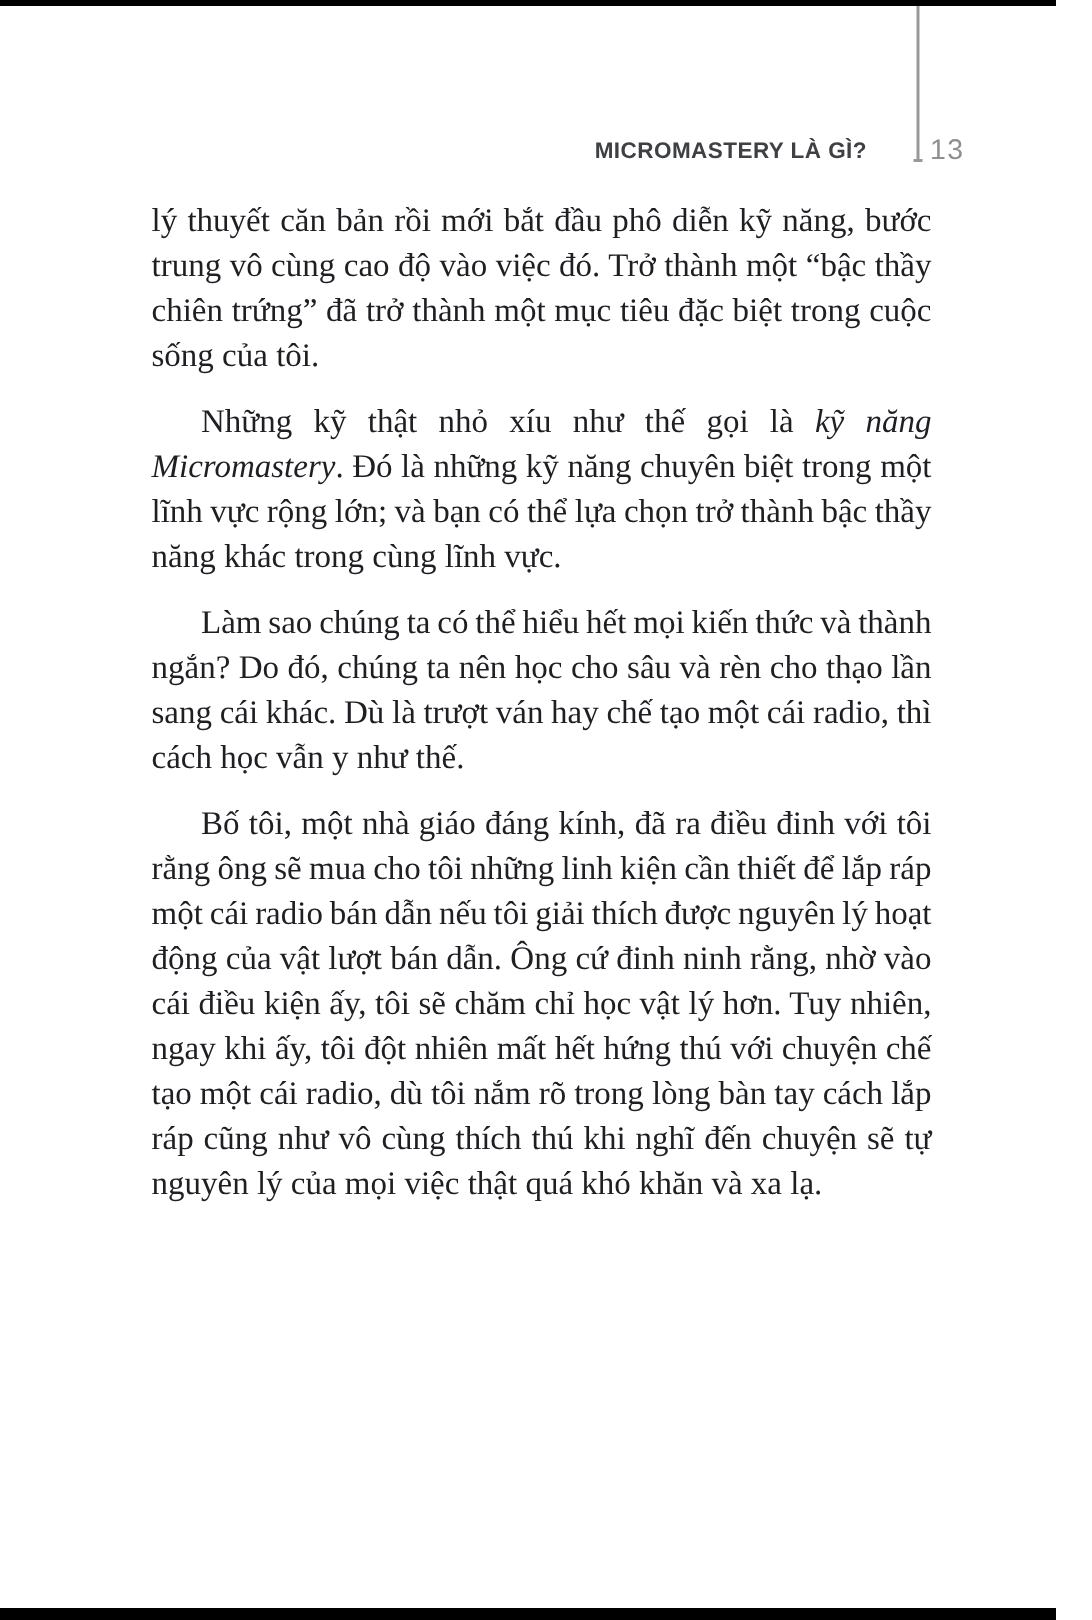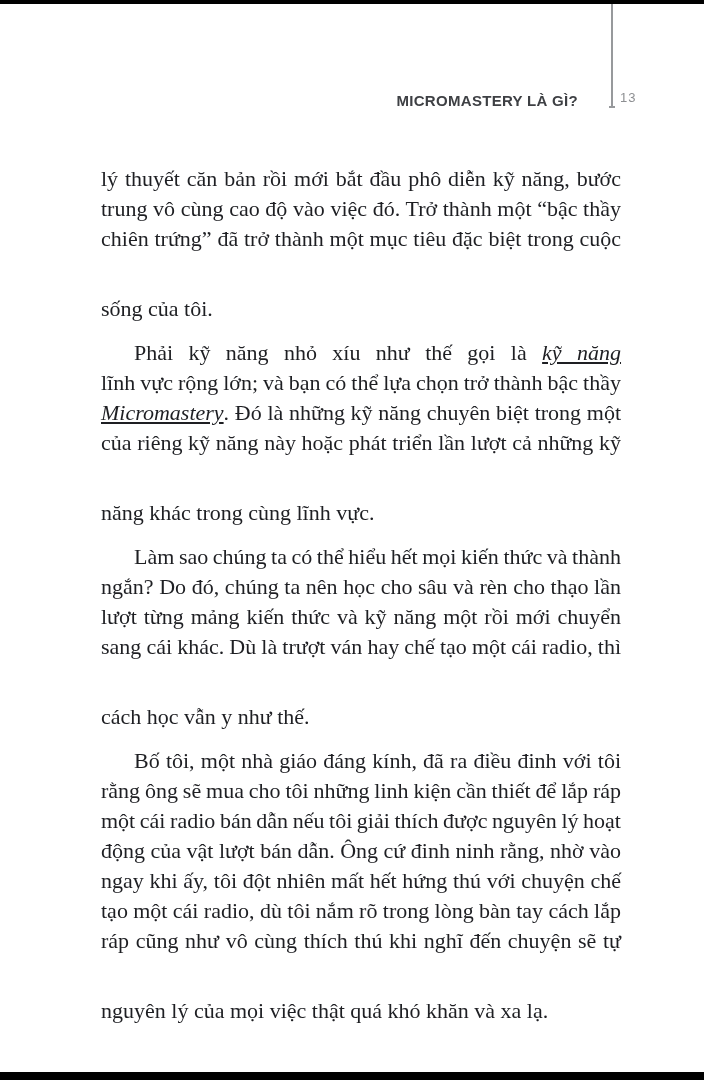--- a/index.html
+++ b/index.html
@@ -21,36 +21,36 @@
     position:absolute;top:93px;right:126px;
     font-family:"Liberation Sans","DejaVu Sans",sans-serif;
     font-size:15px;font-weight:600;letter-spacing:.3px;line-height:1;
     color:var(--header-text);white-space:nowrap;
   }
   .divider{position:absolute;left:611px;top:4px;width:2px;height:104px;background:var(--divider);}
   .divider::after{content:"";position:absolute;left:-2px;bottom:0;width:6px;height:2px;background:var(--divider);}
   .page-number{
     position:absolute;left:620px;top:91px;
     font-family:"Liberation Sans","DejaVu Sans",sans-serif;
-    font-size:13px;font-weight:400;letter-spacing:1px;line-height:1;
+    font-size:19px;font-weight:400;letter-spacing:1px;line-height:1;
     color:var(--page-number);
   }
   .body-text{
-    position:absolute;left:101px;top:164px;width:520px;
+    position:absolute;left:101px;top:132px;width:520px;
     font-size:22px;color:var(--body-text);
   }
   .paragraph{margin-bottom:14px;}
   .line{
     height:30px;line-height:30px;
     text-align:justify;text-align-last:justify;
     word-spacing:-2px;
   }
-  .line.para-last{text-align-last:left;word-spacing:normal;margin-top:40px;}
+  .line.para-last{text-align-last:left;word-spacing:normal;}
   .line.indent{text-indent:33px;}
-  .line i{font-style:italic;text-decoration:underline;}
+  .line i{font-style:italic;}
 </style>
 </head>
 <body>
 
 <div class="page">
   <div class="edge-top"></div>
 
   <div>
     <span class="running-title">MICROMASTERY LÀ GÌ?</span>
     <div class="divider"></div>
@@ -58,38 +58,37 @@
   </div>
 
   <div class="body-text">
       <div class="paragraph">
         <div class="line"><span>lý thuyết căn bản rồi mới bắt đầu phô diễn kỹ năng, bước</span></div>
         <div class="line"><span>trung vô cùng cao độ vào việc đó. Trở thành một “bậc thầy</span></div>
         <div class="line"><span>chiên trứng” đã trở thành một mục tiêu đặc biệt trong cuộc</span></div>
         <div class="line para-last"><span>sống của tôi.</span></div>
       </div>
       <div class="paragraph">
-        <div class="line indent"><span>Phải kỹ năng nhỏ xíu như thế gọi là </span><i>kỹ năng</i></div>
+        <div class="line indent"><span>Những kỹ thật nhỏ xíu như thế gọi là </span><i>kỹ năng</i></div>
+        <div class="line"><i>Micromastery</i><span>. Đó là những kỹ năng chuyên biệt trong một</span></div>
         <div class="line"><span>lĩnh vực rộng lớn; và bạn có thể lựa chọn trở thành bậc thầy</span></div>
-        <div class="line"><i>Micromastery</i><span>. Đó là những kỹ năng chuyên biệt trong một</span></div>
-        <div class="line"><span>của riêng kỹ năng này hoặc phát triển lần lượt cả những kỹ</span></div>
         <div class="line para-last"><span>năng khác trong cùng lĩnh vực.</span></div>
       </div>
       <div class="paragraph">
         <div class="line indent"><span>Làm sao chúng ta có thể hiểu hết mọi kiến thức và thành</span></div>
         <div class="line"><span>ngắn? Do đó, chúng ta nên học cho sâu và rèn cho thạo lần</span></div>
-        <div class="line"><span>lượt từng mảng kiến thức và kỹ năng một rồi mới chuyển</span></div>
         <div class="line"><span>sang cái khác. Dù là trượt ván hay chế tạo một cái radio, thì</span></div>
         <div class="line para-last"><span>cách học vẫn y như thế.</span></div>
       </div>
       <div class="paragraph">
         <div class="line indent"><span>Bố tôi, một nhà giáo đáng kính, đã ra điều đinh với tôi</span></div>
         <div class="line"><span>rằng ông sẽ mua cho tôi những linh kiện cần thiết để lắp ráp</span></div>
         <div class="line"><span>một cái radio bán dẫn nếu tôi giải thích được nguyên lý hoạt</span></div>
         <div class="line"><span>động của vật lượt bán dẫn. Ông cứ đinh ninh rằng, nhờ vào</span></div>
+        <div class="line"><span>cái điều kiện ấy, tôi sẽ chăm chỉ học vật lý hơn. Tuy nhiên,</span></div>
         <div class="line"><span>ngay khi ấy, tôi đột nhiên mất hết hứng thú với chuyện chế</span></div>
         <div class="line"><span>tạo một cái radio, dù tôi nắm rõ trong lòng bàn tay cách lắp</span></div>
         <div class="line"><span>ráp cũng như vô cùng thích thú khi nghĩ đến chuyện sẽ tự</span></div>
         <div class="line para-last"><span>nguyên lý của mọi việc thật quá khó khăn và xa lạ.</span></div>
       </div>
     </div>
 
   <div class="edge-bottom"></div>
 </div>
 

